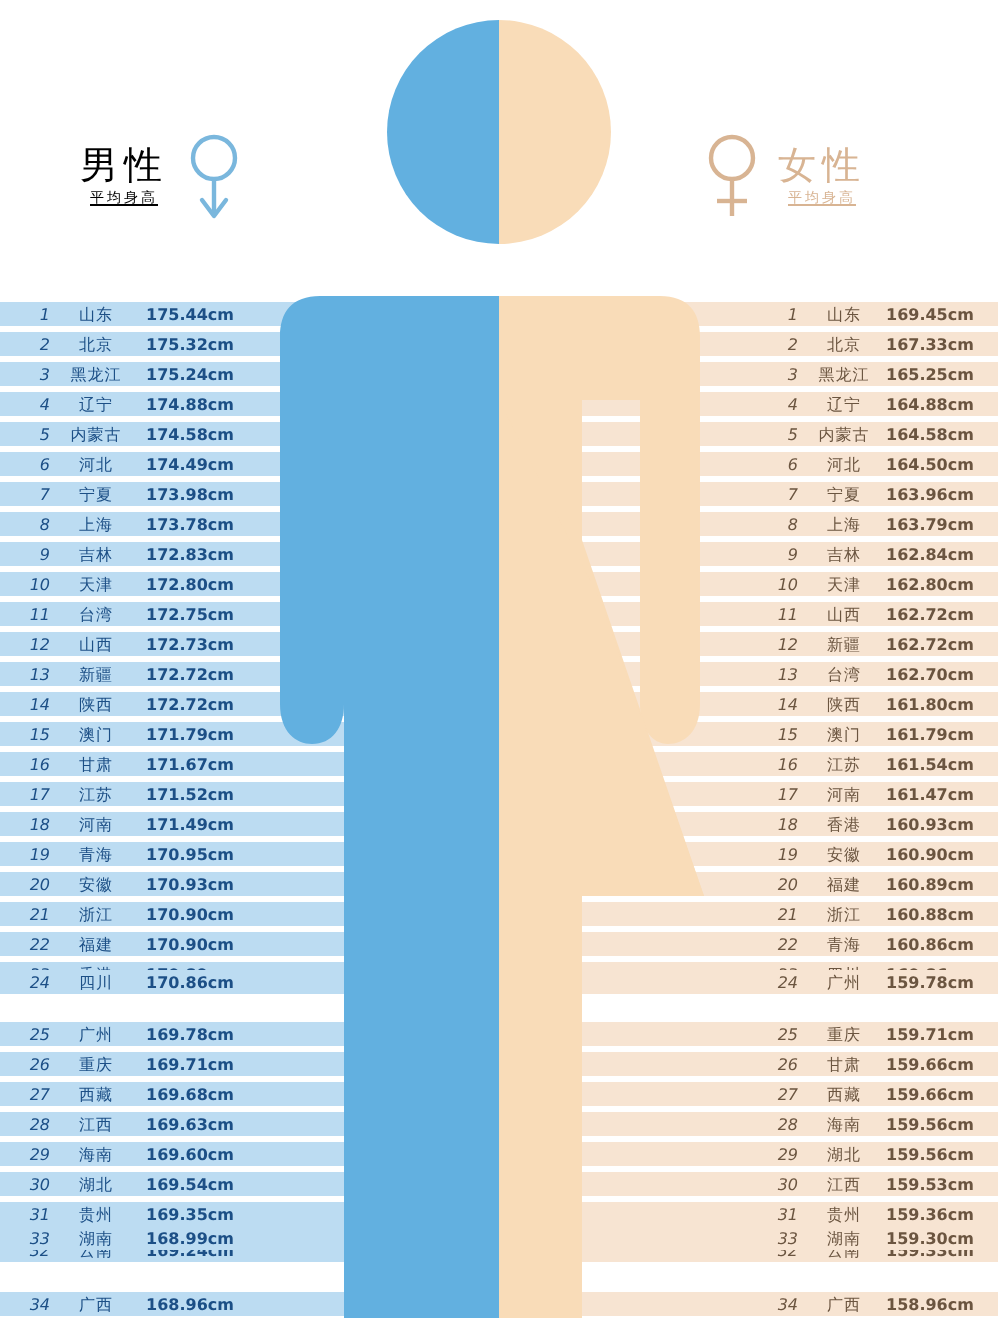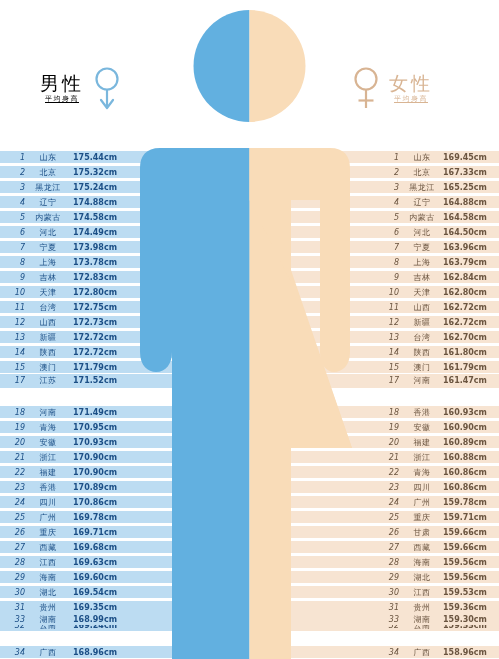--- a/index.html
+++ b/index.html
@@ -203,21 +203,21 @@
       <div class="row" style="top: 225px;">
         <div class="bandL" style="background: rgb(188, 220, 242);"></div>
         <div class="bandR" style="background: rgb(247, 228, 210);"></div>
         <div class="cellL l-rank">16</div>
         <div class="cellL l-prov">甘肃</div>
         <div class="cellL l-val">171.67cm</div>
         <div class="cellR r-rank">16</div>
         <div class="cellR r-prov">江苏</div>
         <div class="cellR r-val">161.54cm</div>
       </div>
-      <div class="row" style="top: 223px;">
+      <div class="row" style="top: 240px;">
         <div class="bandL" style="background: rgb(188, 220, 242);"></div>
         <div class="bandR" style="background: rgb(247, 228, 210);"></div>
         <div class="cellL l-rank">17</div>
         <div class="cellL l-prov">江苏</div>
         <div class="cellL l-val">171.52cm</div>
         <div class="cellR r-rank">17</div>
         <div class="cellR r-prov">河南</div>
         <div class="cellR r-val">161.47cm</div>
       </div>
       <div class="row" style="top: 255px;">
@@ -273,21 +273,21 @@
       <div class="row" style="top: 330px;">
         <div class="bandL" style="background: rgb(188, 220, 242);"></div>
         <div class="bandR" style="background: rgb(247, 228, 210);"></div>
         <div class="cellL l-rank">23</div>
         <div class="cellL l-prov">香港</div>
         <div class="cellL l-val">170.89cm</div>
         <div class="cellR r-rank">23</div>
         <div class="cellR r-prov">四川</div>
         <div class="cellR r-val">160.86cm</div>
       </div>
-      <div class="row" style="top: 345px;">
+      <div class="row" style="top: 334px;">
         <div class="bandL" style="background: rgb(188, 220, 242);"></div>
         <div class="bandR" style="background: rgb(247, 228, 210);"></div>
         <div class="cellL l-rank">24</div>
         <div class="cellL l-prov">四川</div>
         <div class="cellL l-val">170.86cm</div>
         <div class="cellR r-rank">24</div>
         <div class="cellR r-prov">广州</div>
         <div class="cellR r-val">159.78cm</div>
       </div>
       <div class="row" style="top: 360px; padding-left: 28px;">

